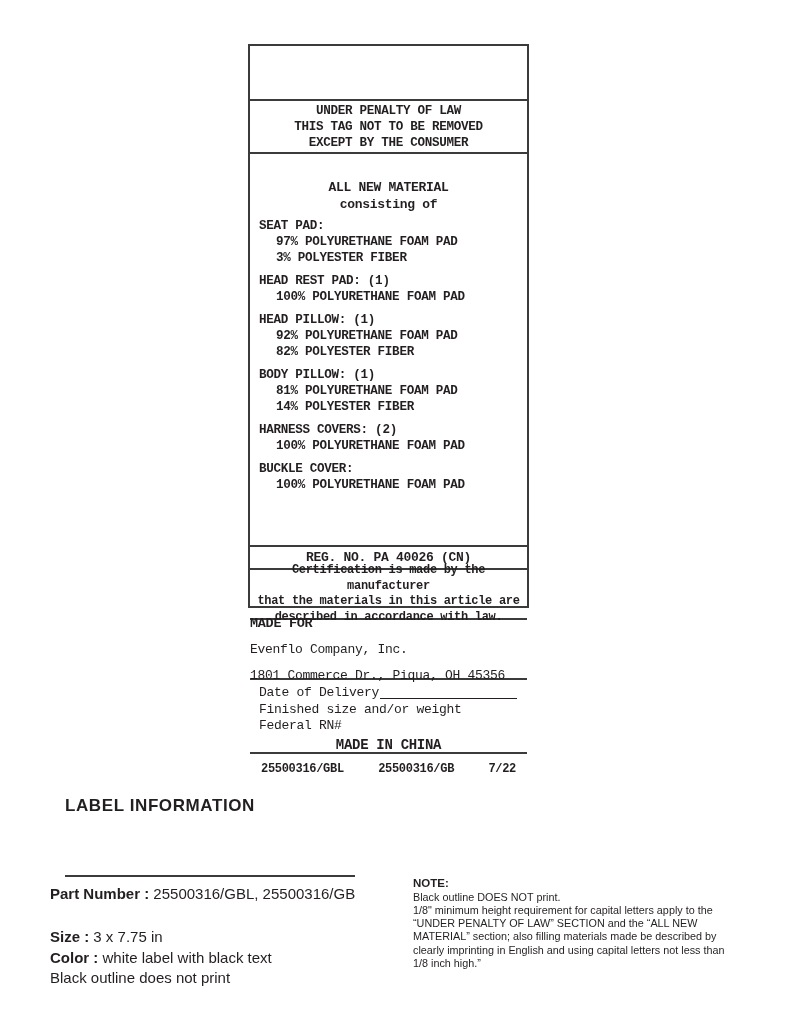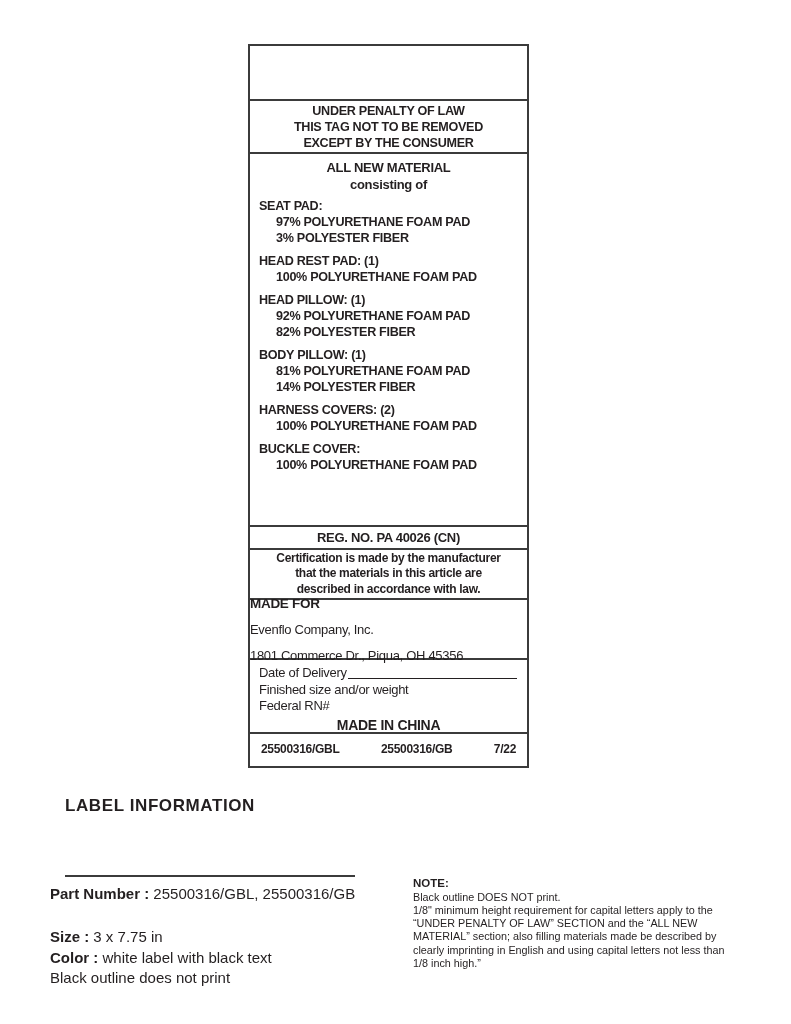--- a/index.html
+++ b/index.html
@@ -7,36 +7,36 @@
   body {
     width: 791px; height: 1024px; position: relative;
     background: #ffffff; color: #231f20;
     font-family: "Liberation Sans", sans-serif;
     overflow: hidden;
   }
 
   
   .law-label {
     position: absolute; left: 248px; top: 44px;
-    width: 281px; height: 724px;
+    width: 281px; height: 564px;
     border: 2px solid #3b3b3b; background: #fff;
-    display: flex; flex-direction: column;
+    display: flex; flex-direction: column; font-family: Liberation Mono, monospace;
   }
   .sec { border-bottom: 2px solid #3b3b3b; flex: none; }
   .sec:last-child { border-bottom: none; }
 
   .cond  { letter-spacing: -0.3px; }
 
   .sec-blank { height: 55px; }
 
   .sec-penalty { height: 53px; display: flex; flex-direction: column;
     justify-content: center; text-align: center; }
   .sec-penalty div { font-weight: bold; font-size: 12.6px; line-height: 16px; }
 
-  .sec-materials { height: 373px; padding: 5px 9px 0 9px; }
+  .sec-materials { height: 373px; padding: 5px 9px 0 9px; margin-top: 20px; }
   .mat-header { text-align: center; margin-bottom: 5px; }
   .mat-header div { font-weight: bold; font-size: 13px; line-height: 17px; }
   .mat-block { margin-bottom: 7px; }
   .mat-name { font-weight: bold; font-size: 12.6px; line-height: 16px; }
   .mat-content { font-weight: bold; font-size: 12.6px; line-height: 16px; padding-left: 17px; }
 
   .sec-reg { height: 23px; display: flex; align-items: center; justify-content: center; }
   .sec-reg div { font-weight: bold; font-size: 13px; }
 
   .sec-cert { height: 50px; display: flex; flex-direction: column;

